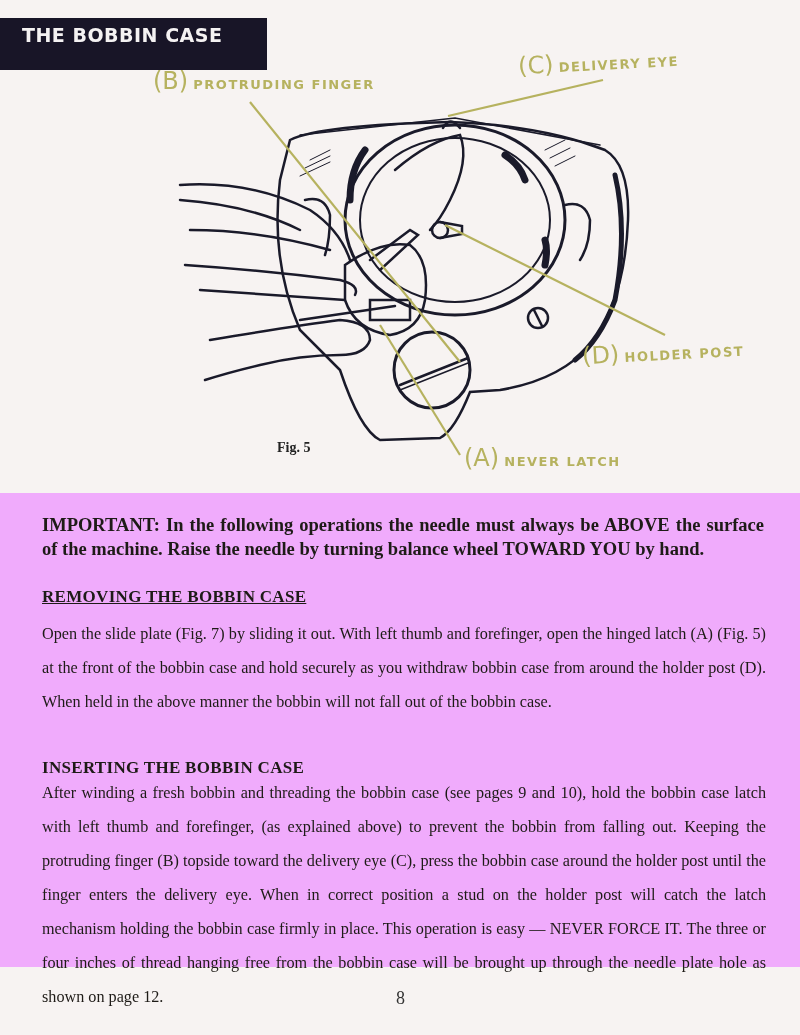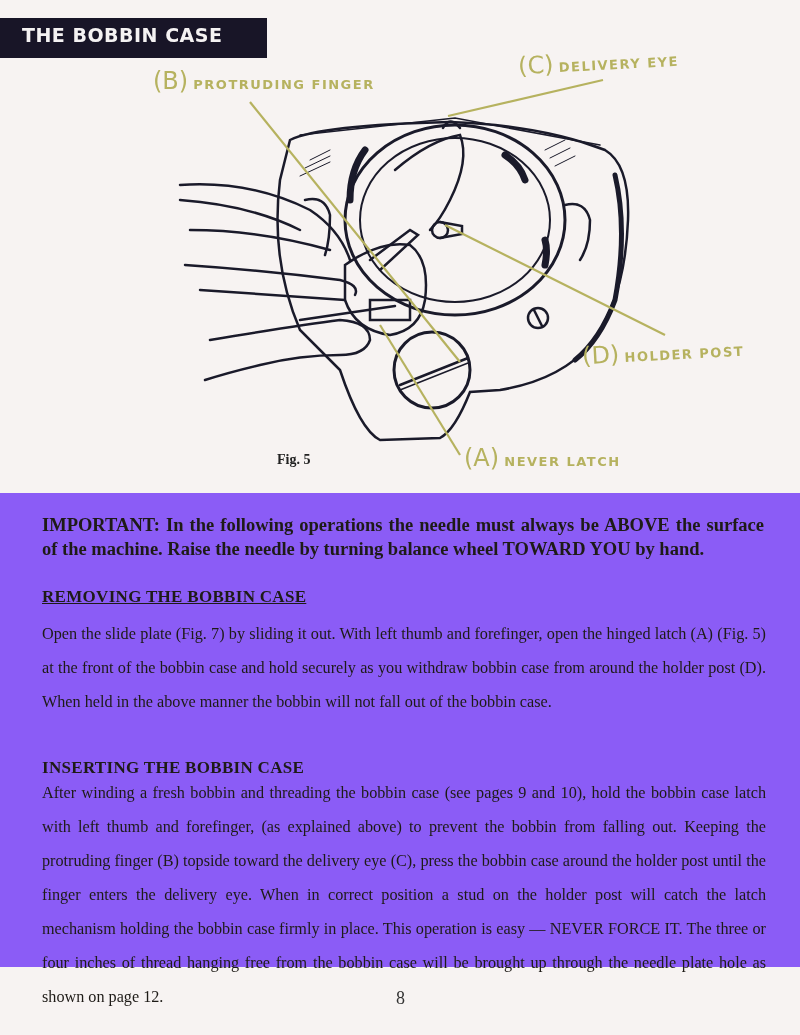--- a/index.html
+++ b/index.html
@@ -2,43 +2,43 @@
 <html><head>
 <meta charset="utf-8">
 <style>
   html, body { margin: 0; padding: 0; }
   body {
     width: 800px; height: 1035px; position: relative; overflow: hidden;
     background: #f7f3f2;
     font-family: "Liberation Serif", "DejaVu Serif", serif;
   }
   .title-bar {
-    position: absolute; left: 0; top: 18px; width: 267px; height: 40px;
+    position: absolute; left: 0; top: 18px; width: 267px; height: 52px;
     background: #181527;
   }
   .title-text {
     position: absolute; left: 22px; top: 6px;
     color: #f4f2f2; font-family: "DejaVu Sans", "Liberation Sans", sans-serif;
     font-weight: bold; font-size: 19px; letter-spacing: 0.5px;
   }
   .figure { position: absolute; left: 0; top: 60px; width: 740px; height: 430px; }
   .callout {
     position: absolute; color: #b6b25f;
     font-family: "DejaVu Sans", "Liberation Sans", sans-serif;
     white-space: nowrap;
   }
   .callout .letter { font-size: 24px; font-weight: normal; }
   .callout .word { font-size: 13px; font-weight: bold; letter-spacing: 1.5px; }
   .fig-caption {
     position: absolute; left: 277px; top: 440px;
-    font-size: 14px; font-weight: bold; color: #222; margin-top: 12px;
+    font-size: 14px; font-weight: bold; color: #222;
   }
   .green-box {
     position: absolute; left: 0; top: 493px; width: 800px; height: 474px;
-    background: #8b5cf6;
+    background: #f0abfc;
   }
   .important {
     position: absolute; left: 42px; top: 20px; width: 722px;
     font-size: 18.5px; font-weight: bold; line-height: 24px; color: #1e1b17;
     text-align: justify;
   }
   .section-head {
     position: absolute; left: 42px; font-size: 17px; font-weight: bold;
     color: #1e1b17; letter-spacing: 0.3px;
   }

